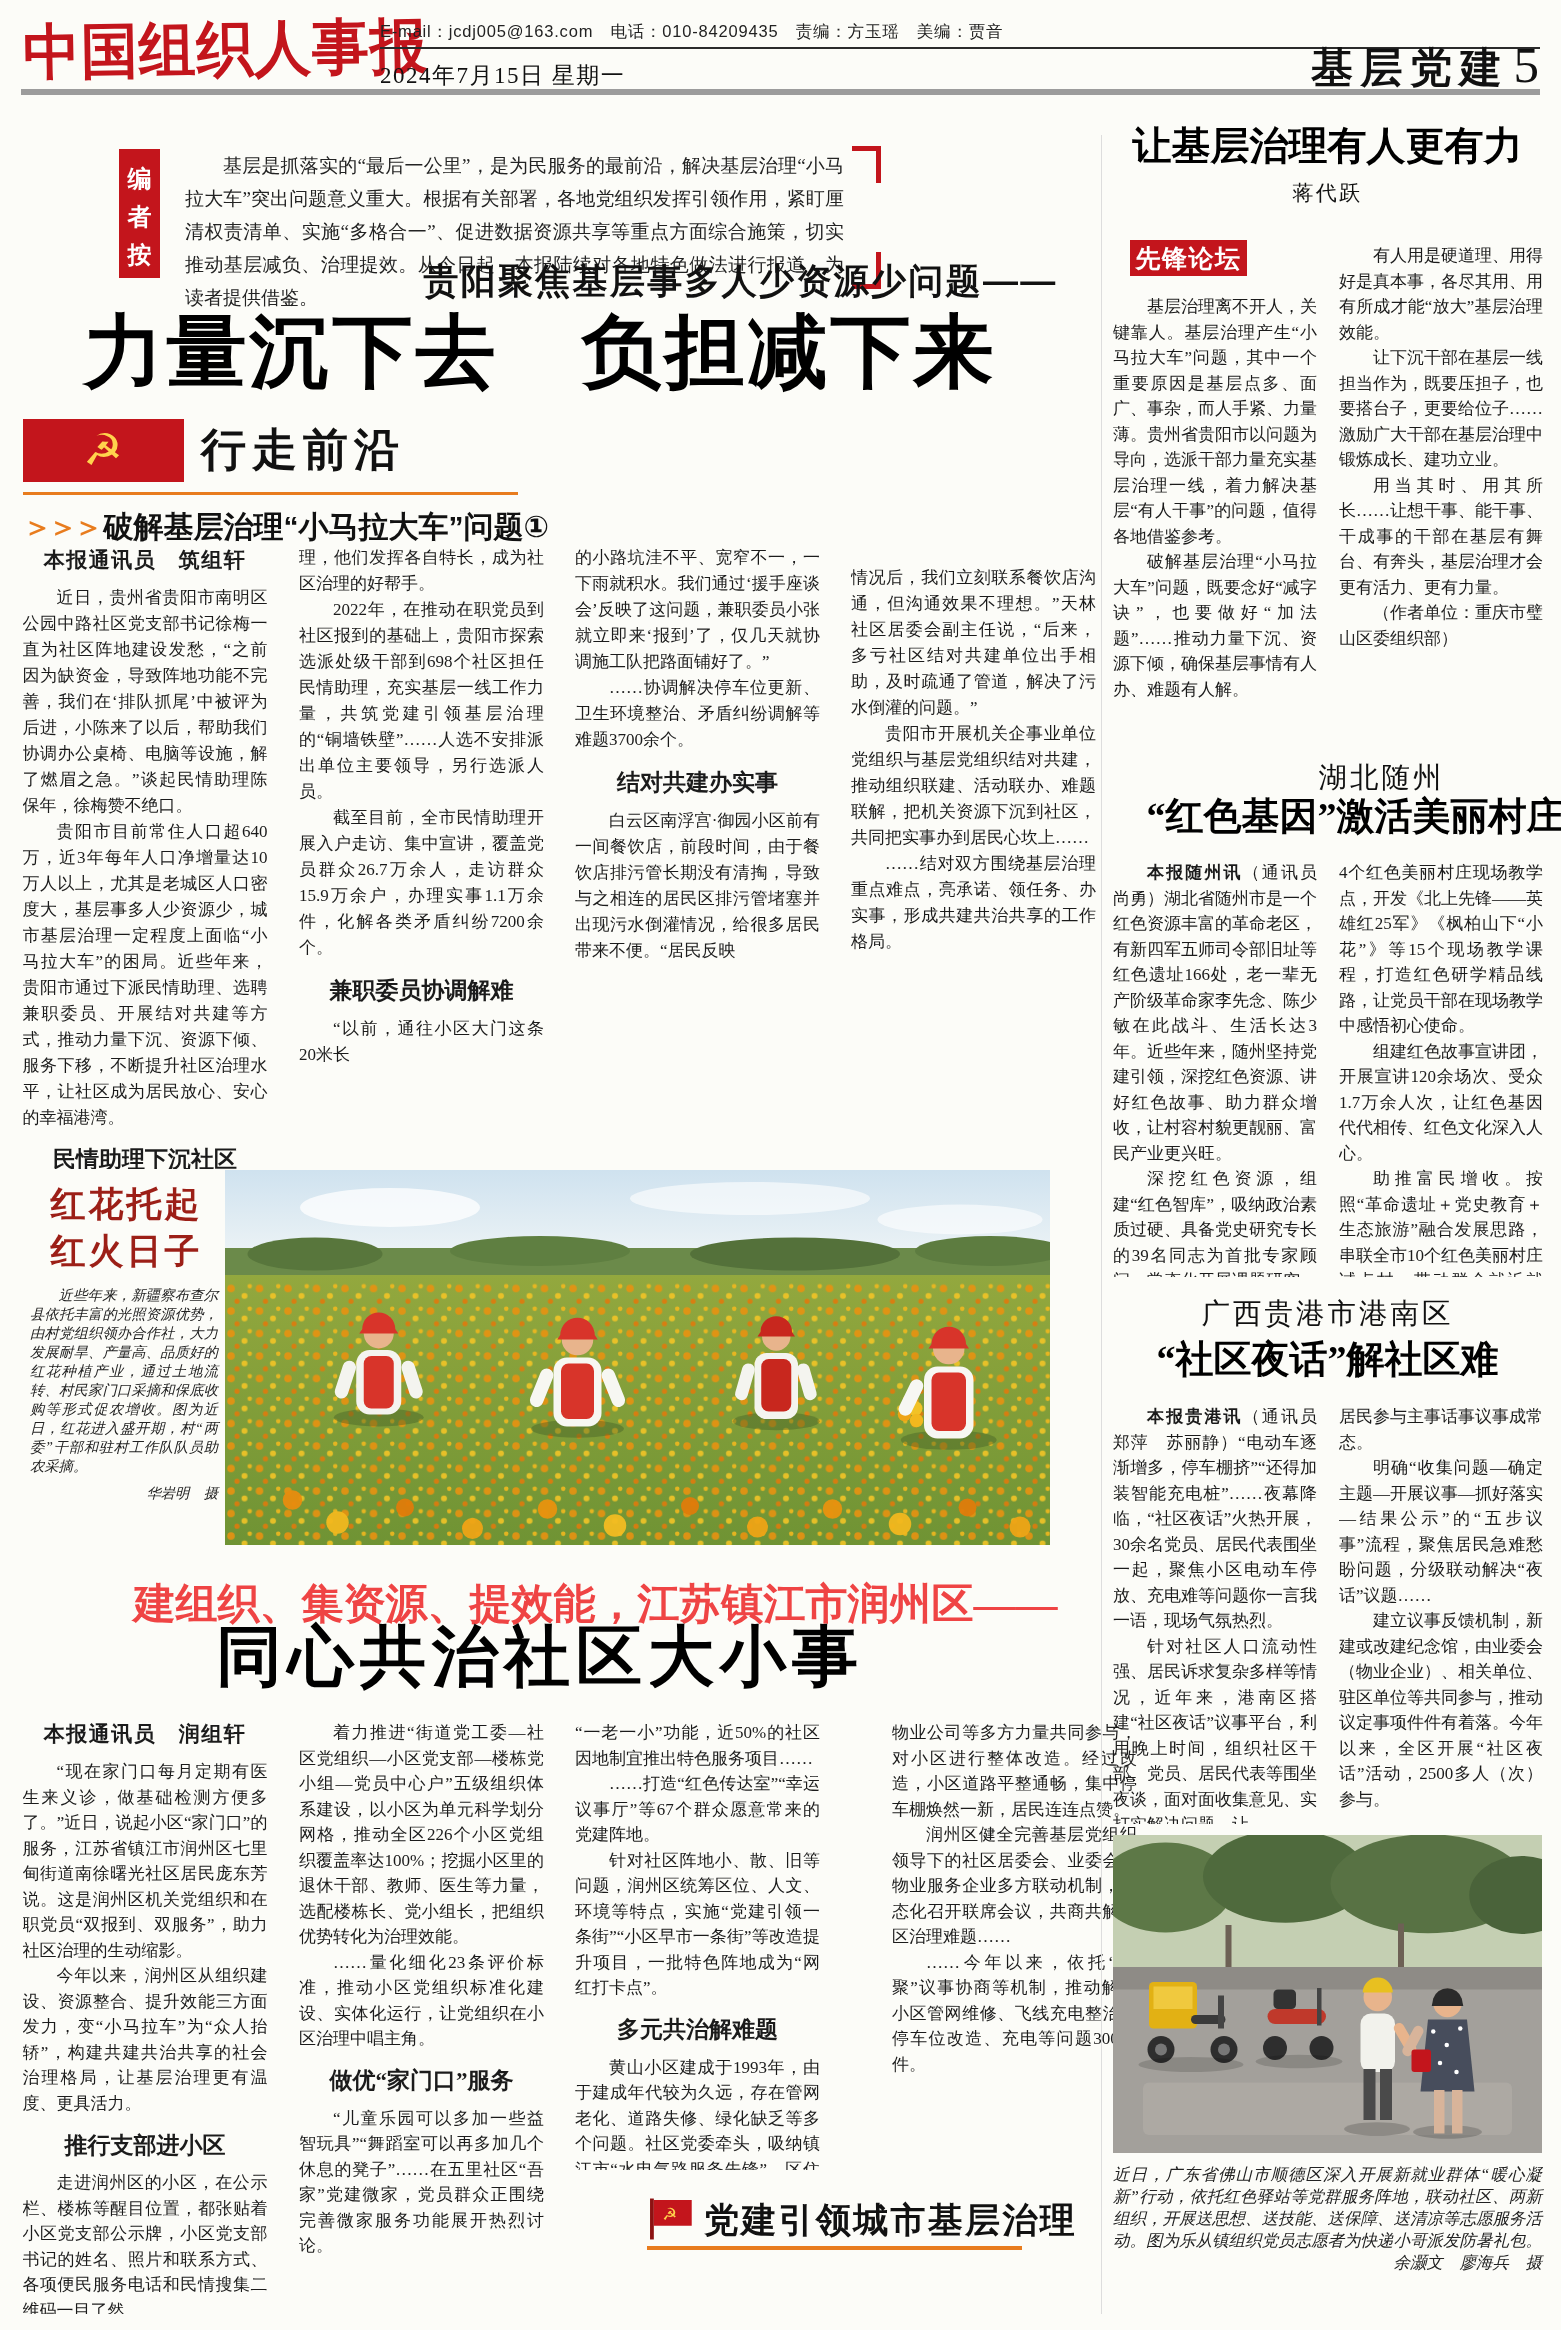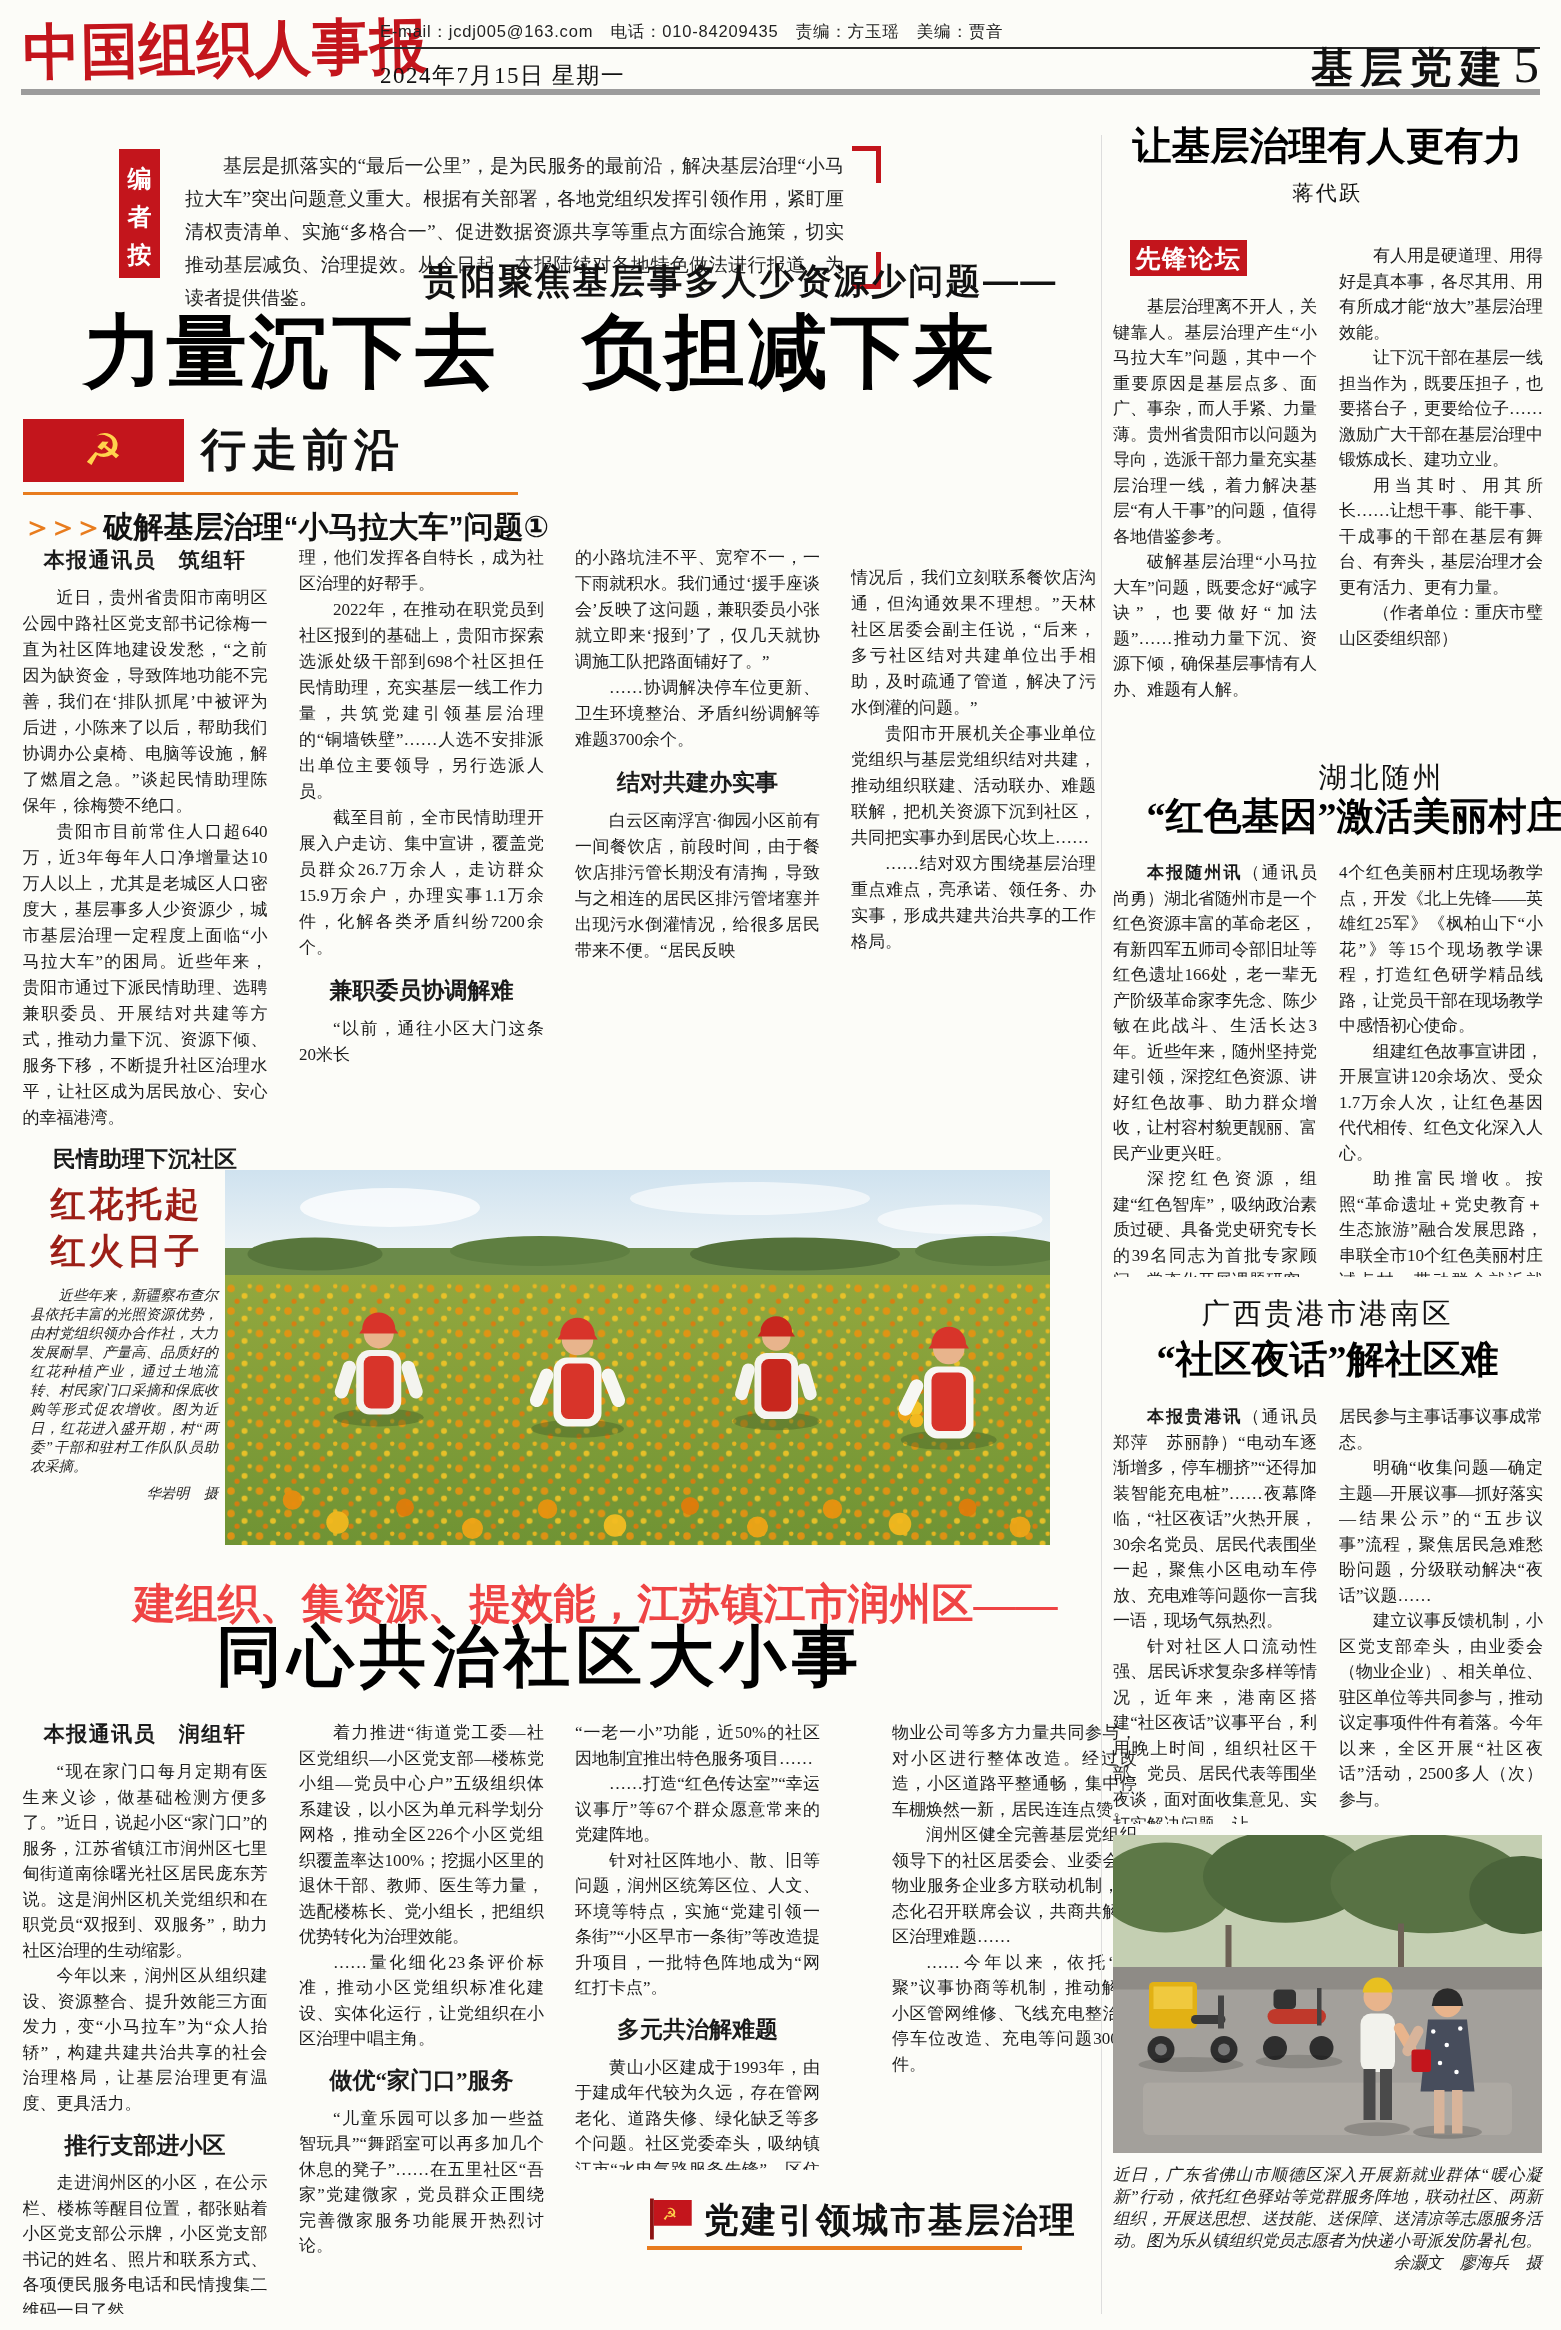--- a/index.html
+++ b/index.html
@@ -317,21 +317,21 @@
 
 <div class="abs r-kicker" style="left:1113px;top:1295px;">广西贵港市港南区</div>
 <div class="abs r-headline" style="left:1113px;top:1334px;">“社区夜话”解社区难</div>
 <div class="abs bodycol tight" style="left:1113px;top:1404px;width:204px;height:420px;">
     <p><b>本报贵港讯</b>（通讯员　郑萍　苏丽静）“电动车逐渐增多，停车棚挤”“还得加装智能充电桩”……夜幕降临，“社区夜话”火热开展，30余名党员、居民代表围坐一起，聚焦小区电动车停放、充电难等问题你一言我一语，现场气氛热烈。</p>
     <p>针对社区人口流动性强、居民诉求复杂多样等情况，近年来，港南区搭建“社区夜话”议事平台，利用晚上时间，组织社区干部、党员、居民代表等围坐夜谈，面对面收集意见、实打实解决问题，让</p>
   </div>
 <div class="abs bodycol tight" style="left:1339px;top:1404px;width:204px;height:420px;">
     <p class="cont">居民参与主事话事议事成常态。</p>
     <p>明确“收集问题—确定主题—开展议事—抓好落实—结果公示”的“五步议事”流程，聚焦居民急难愁盼问题，分级联动解决“夜话”议题……</p>
-    <p>建立议事反馈机制，小区党支部牵头，由业委会（物业企业）、相关单位、驻区单位等共同参与，推动议定事项件件有着落。今年以来，全区开展“社区夜话”活动，2500多人（次）参与。</p>
+    <p>建立议事反馈机制，新建或改建纪念馆，由业委会（物业企业）、相关单位、驻区单位等共同参与，推动议定事项件件有着落。今年以来，全区开展“社区夜话”活动，2500多人（次）参与。</p>
   </div>
 
 <div class="abs photo-frame" style="left:1113px;top:1835px;width:429px;height:318px;">
   <svg width="429" height="318" viewBox="0 0 572 424" xmlns="http://www.w3.org/2000/svg">
     <rect x="0" y="0" width="572" height="180" fill="#c4cfb2"></rect>
     <g>
       <ellipse cx="70" cy="70" rx="90" ry="60" fill="#5d7847"></ellipse>
       <ellipse cx="230" cy="55" rx="110" ry="62" fill="#4f6a3d"></ellipse>
       <ellipse cx="420" cy="65" rx="130" ry="66" fill="#587244"></ellipse>
       <ellipse cx="545" cy="80" rx="70" ry="52" fill="#4a633a"></ellipse>

